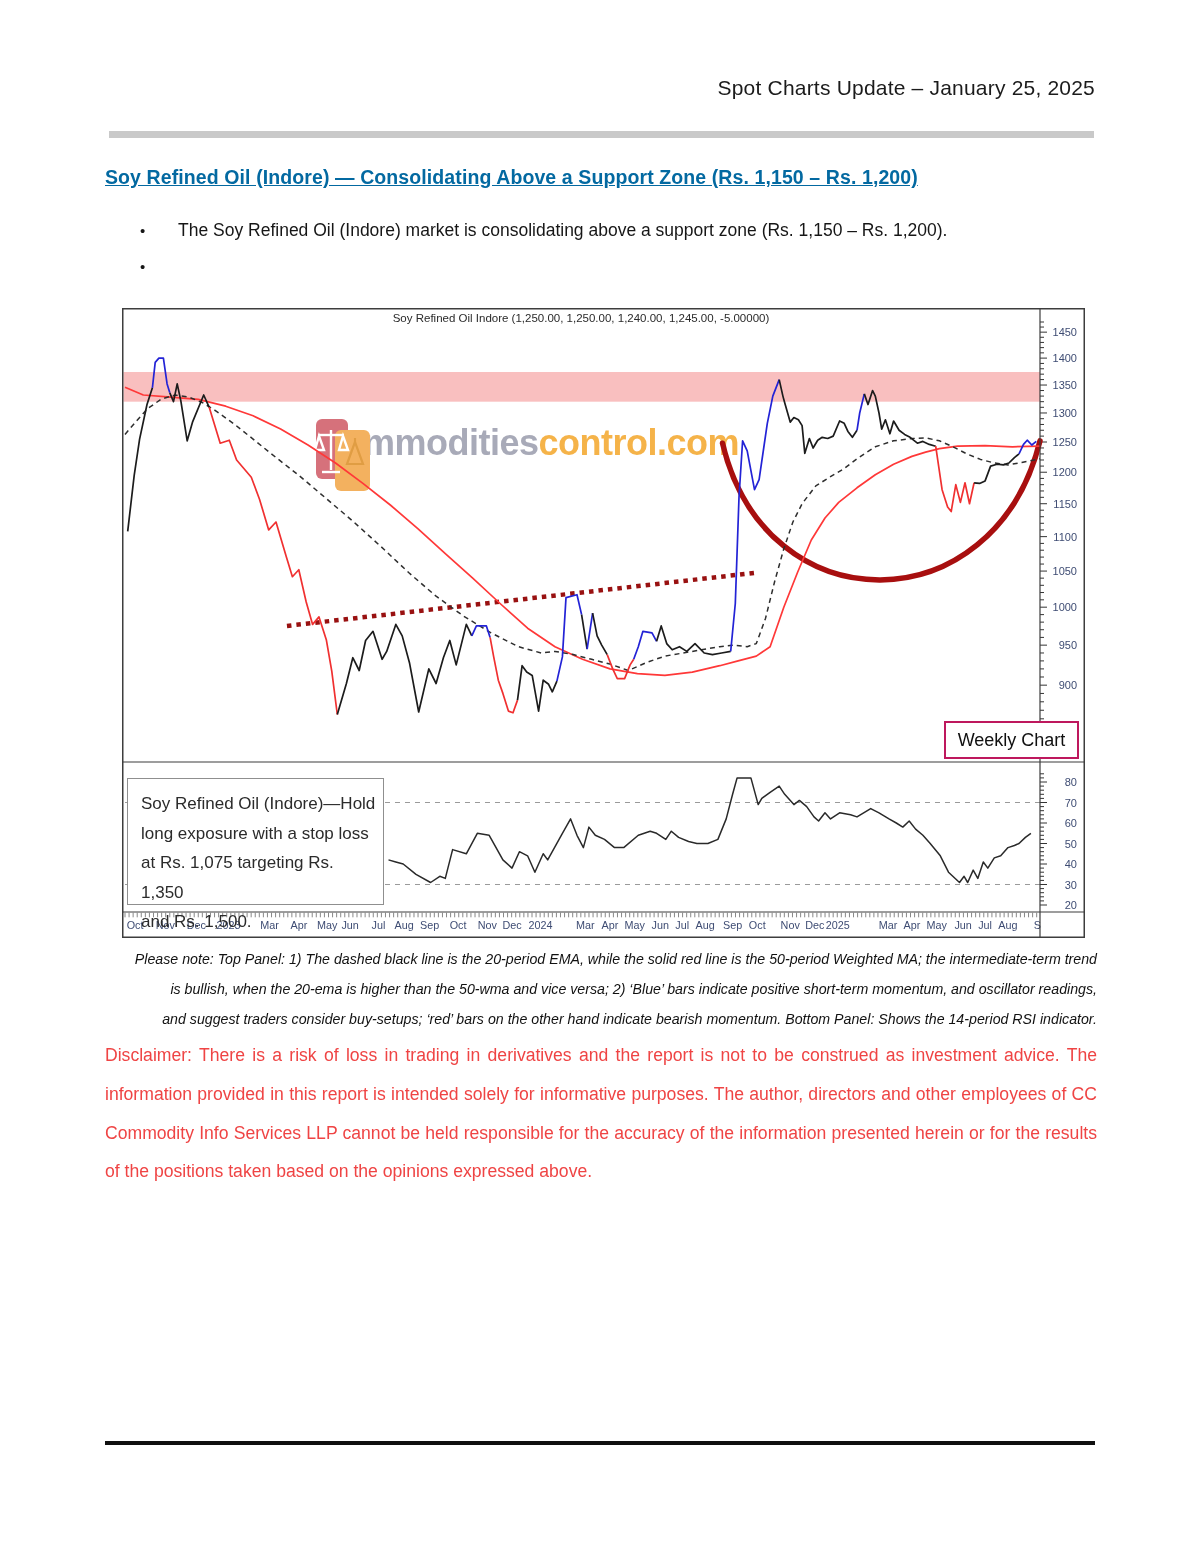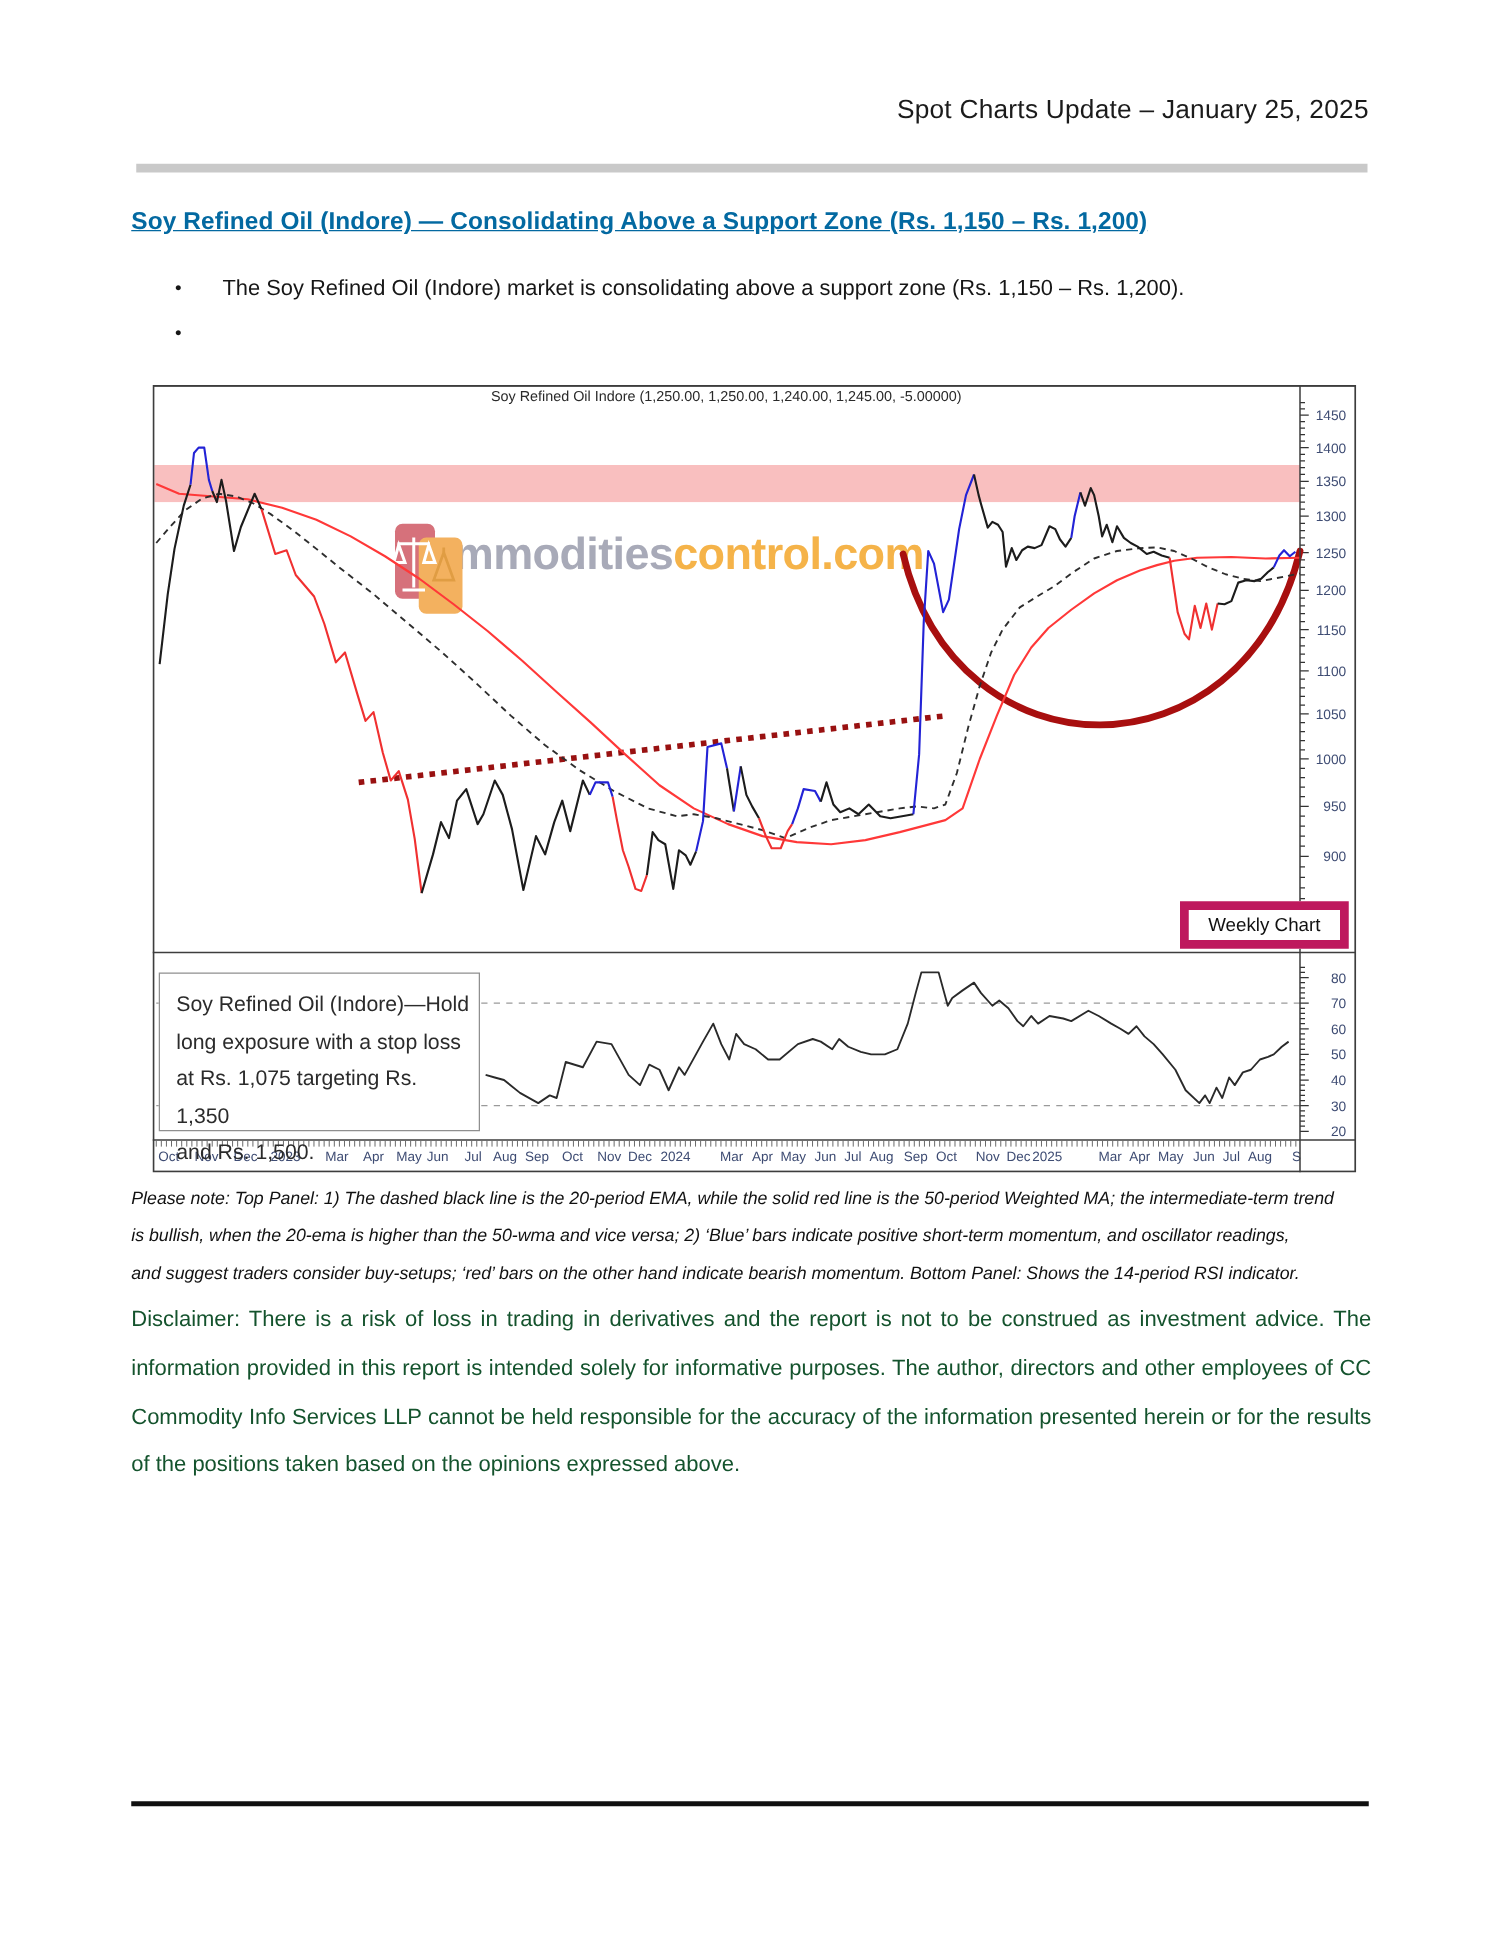--- a/index.html
+++ b/index.html
@@ -10,23 +10,23 @@
   .bullets{position:absolute;top:220px;left:140px;width:960px;}
   .bullet-row{display:flex;margin-bottom:15px;font-size:17.5px;color:#161616;}
   .bullet-dot{width:38px;flex:0 0 38px;font-size:15px;padding-top:2px;}
   .chart{position:absolute;top:308px;left:122px;width:963px;height:630px;background:#fff;}
   .chart svg{position:absolute;left:0;top:0;z-index:2;}
   .chart-title{position:absolute;left:0;top:4px;width:918px;text-align:center;font-size:11.5px;color:#2a2a2a;z-index:3;}
   .watermark{position:absolute;left:192px;top:110px;display:flex;align-items:center;background:rgba(255,255,255,0.55);border-radius:8px;padding:4px 12px 4px 8px;opacity:0.85;z-index:1;}
   .wm-gray{font-size:36px;font-weight:bold;color:#9a9cac;letter-spacing:-0.5px;}
   .wm-orange{font-size:36px;font-weight:bold;color:#f4a62a;letter-spacing:-0.5px;}
   .annotation-box{position:absolute;left:5px;top:470px;width:257px;height:127px;box-sizing:border-box;background:#fff;border:1px solid #8f8f8f;padding:10px 6px 0 13px;font-size:17px;line-height:29.5px;color:#2b2b2b;z-index:3;}
-  .weekly-box{position:absolute;left:822px;top:413px;width:135px;height:38px;box-sizing:border-box;background:#fff;border:7px solid #be185d;display:flex;align-items:center;justify-content:center;font-size:15px;color:#101010;z-index:3;}
-  .note-block{position:absolute;top:944px;left:105px;width:992px;text-align:left;font-style:italic;font-size:14.2px;line-height:30px;color:#111;}
-  .disclaimer{position:absolute;top:1036px;left:105px;width:992px;margin:0;font-size:17.6px;line-height:38.8px;text-align:justify;color:#14532d;}
+  .weekly-box{position:absolute;left:822px;top:413px;width:135px;height:38px;box-sizing:border-box;background:#fff;border:2px solid #be185d;display:flex;align-items:center;justify-content:center;font-size:18px;color:#101010;z-index:3;}
+  .note-block{position:absolute;top:944px;left:105px;width:992px;text-align:right;font-style:italic;font-size:14.2px;line-height:30px;color:#111;}
+  .disclaimer{position:absolute;top:1036px;left:105px;width:992px;margin:0;font-size:17.6px;line-height:38.8px;text-align:justify;color:#ef4444;}
   .bottom-rule{position:absolute;top:1441px;left:105px;width:990px;height:4px;background:#101010;}
 </style>
 </head>
 <body>
 
 <div class="report-header">Spot Charts Update – January 25, 2025</div>
 <div class="divider-bar"></div>
 <h1 class="section-title">Soy Refined Oil (Indore) — Consolidating Above a Support Zone (Rs. 1,150 – Rs. 1,200)</h1>
 
 <div class="bullets">

